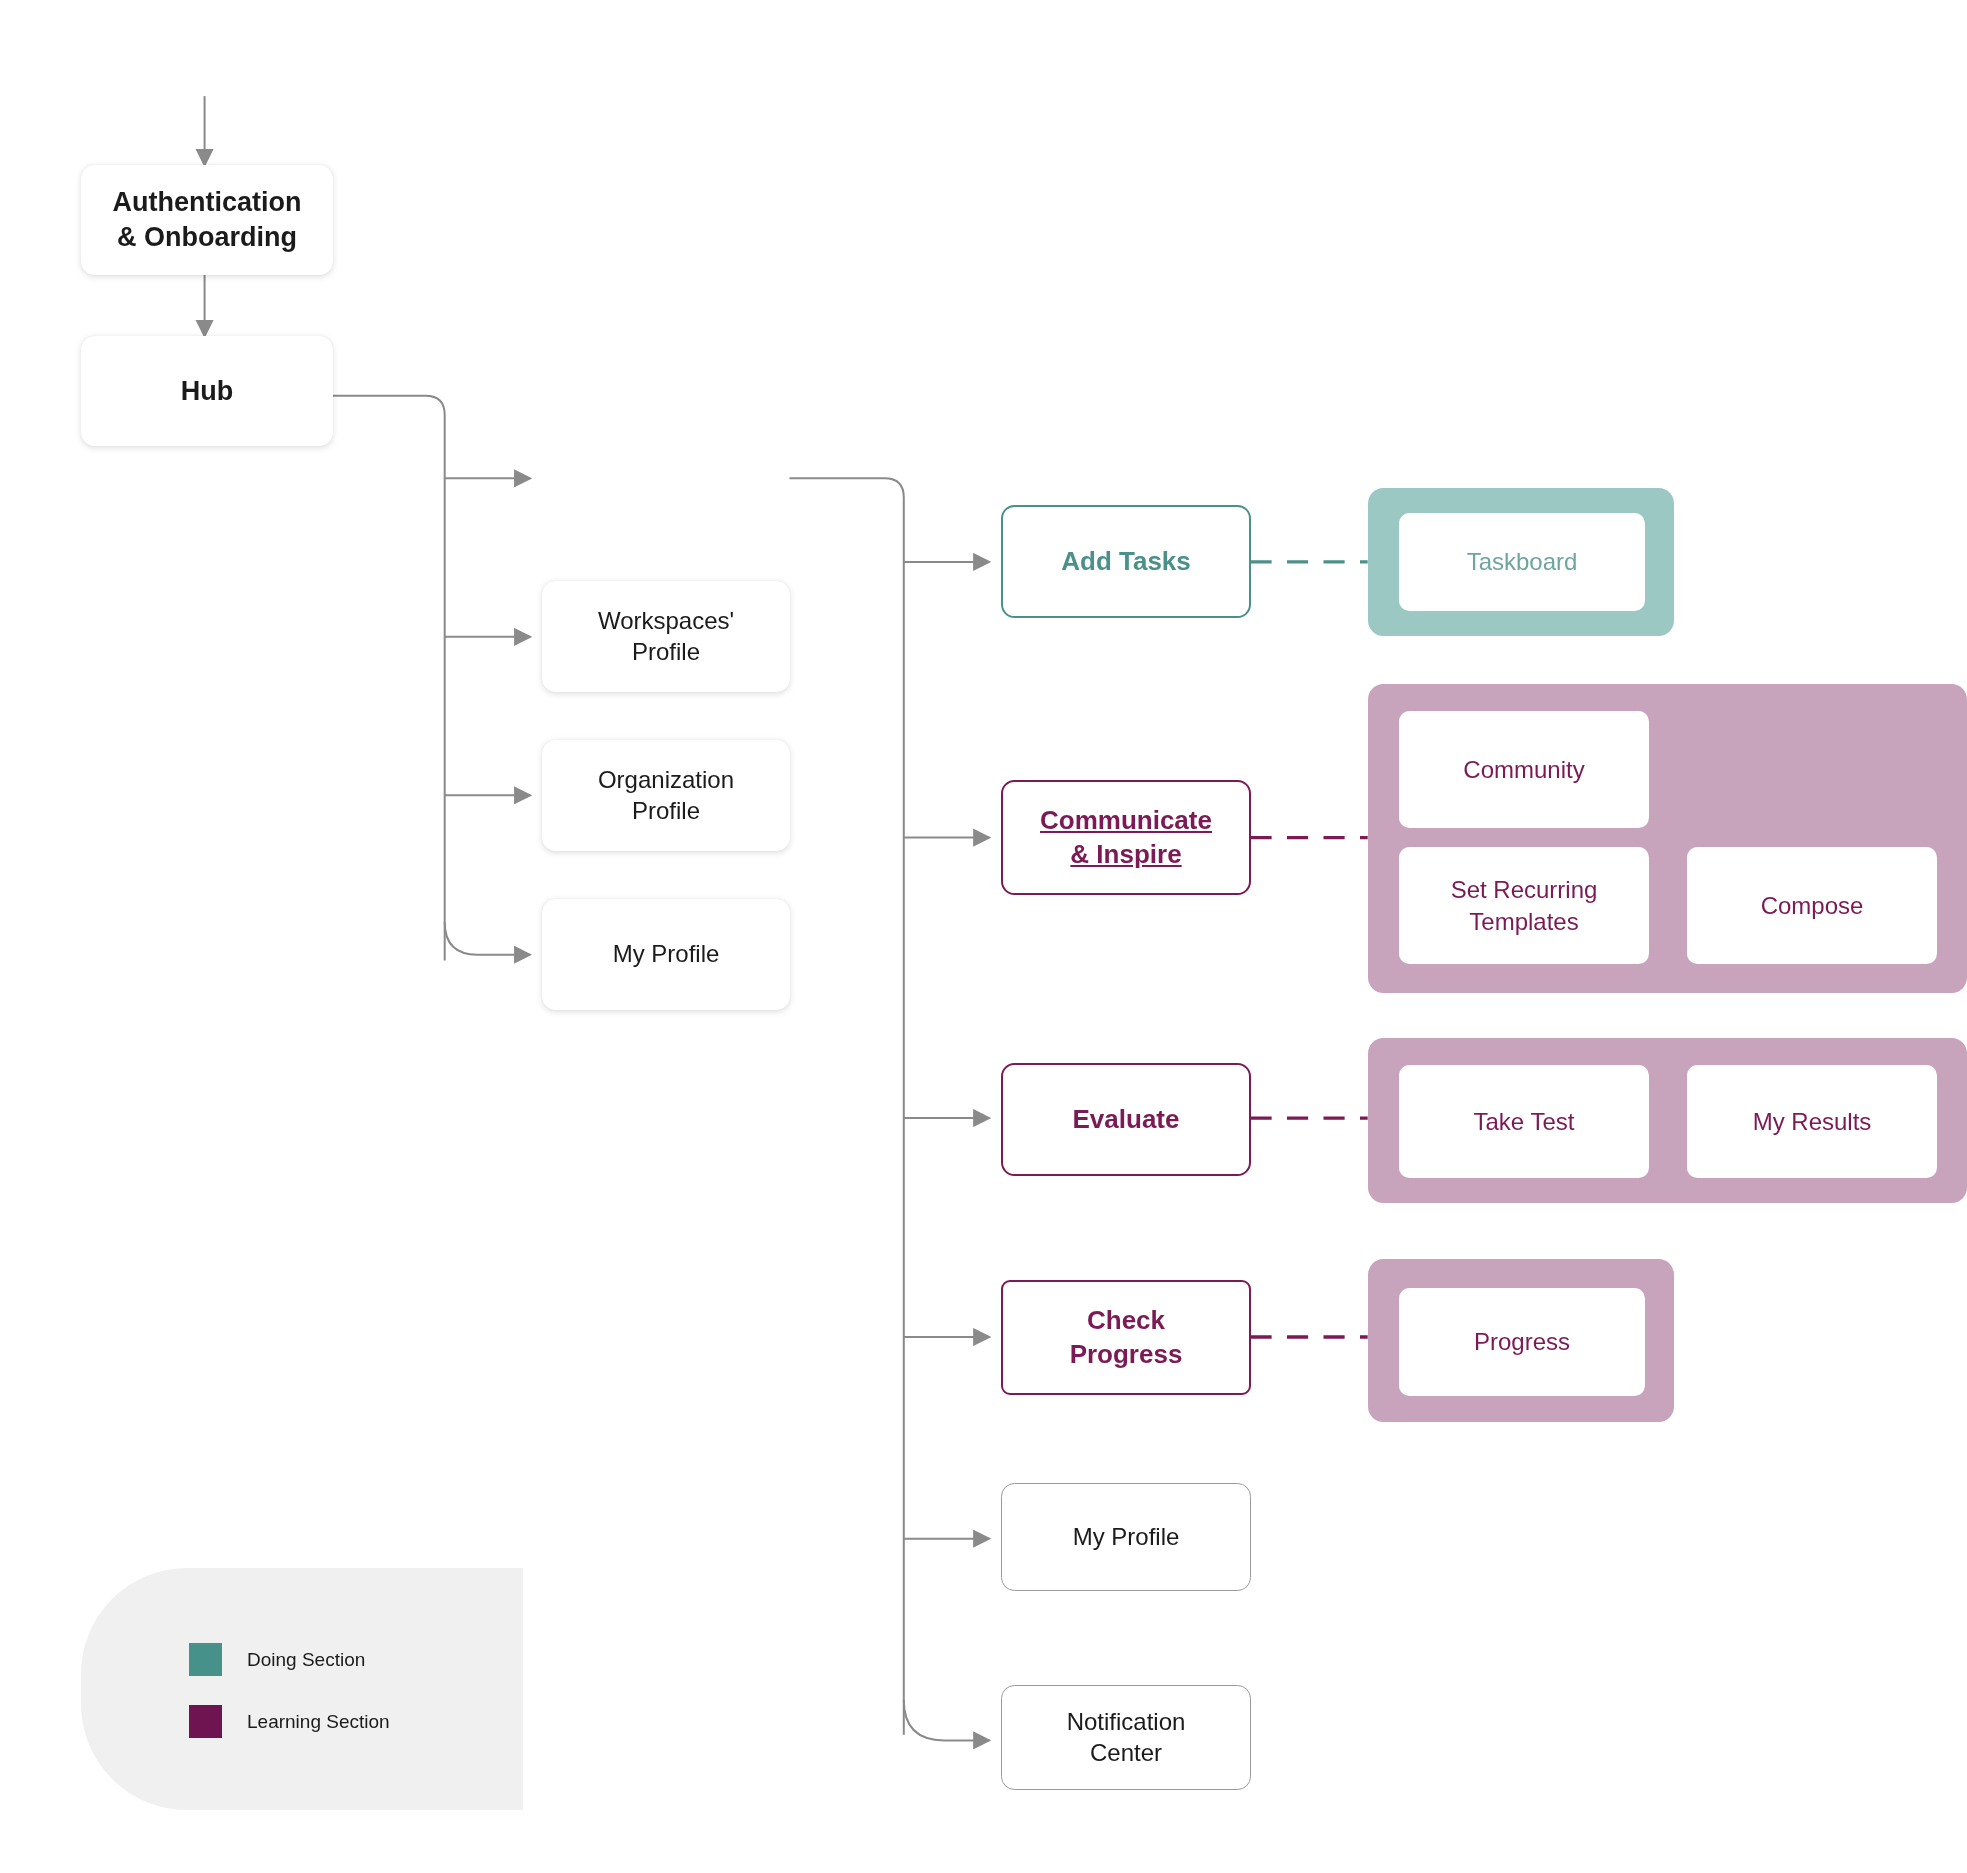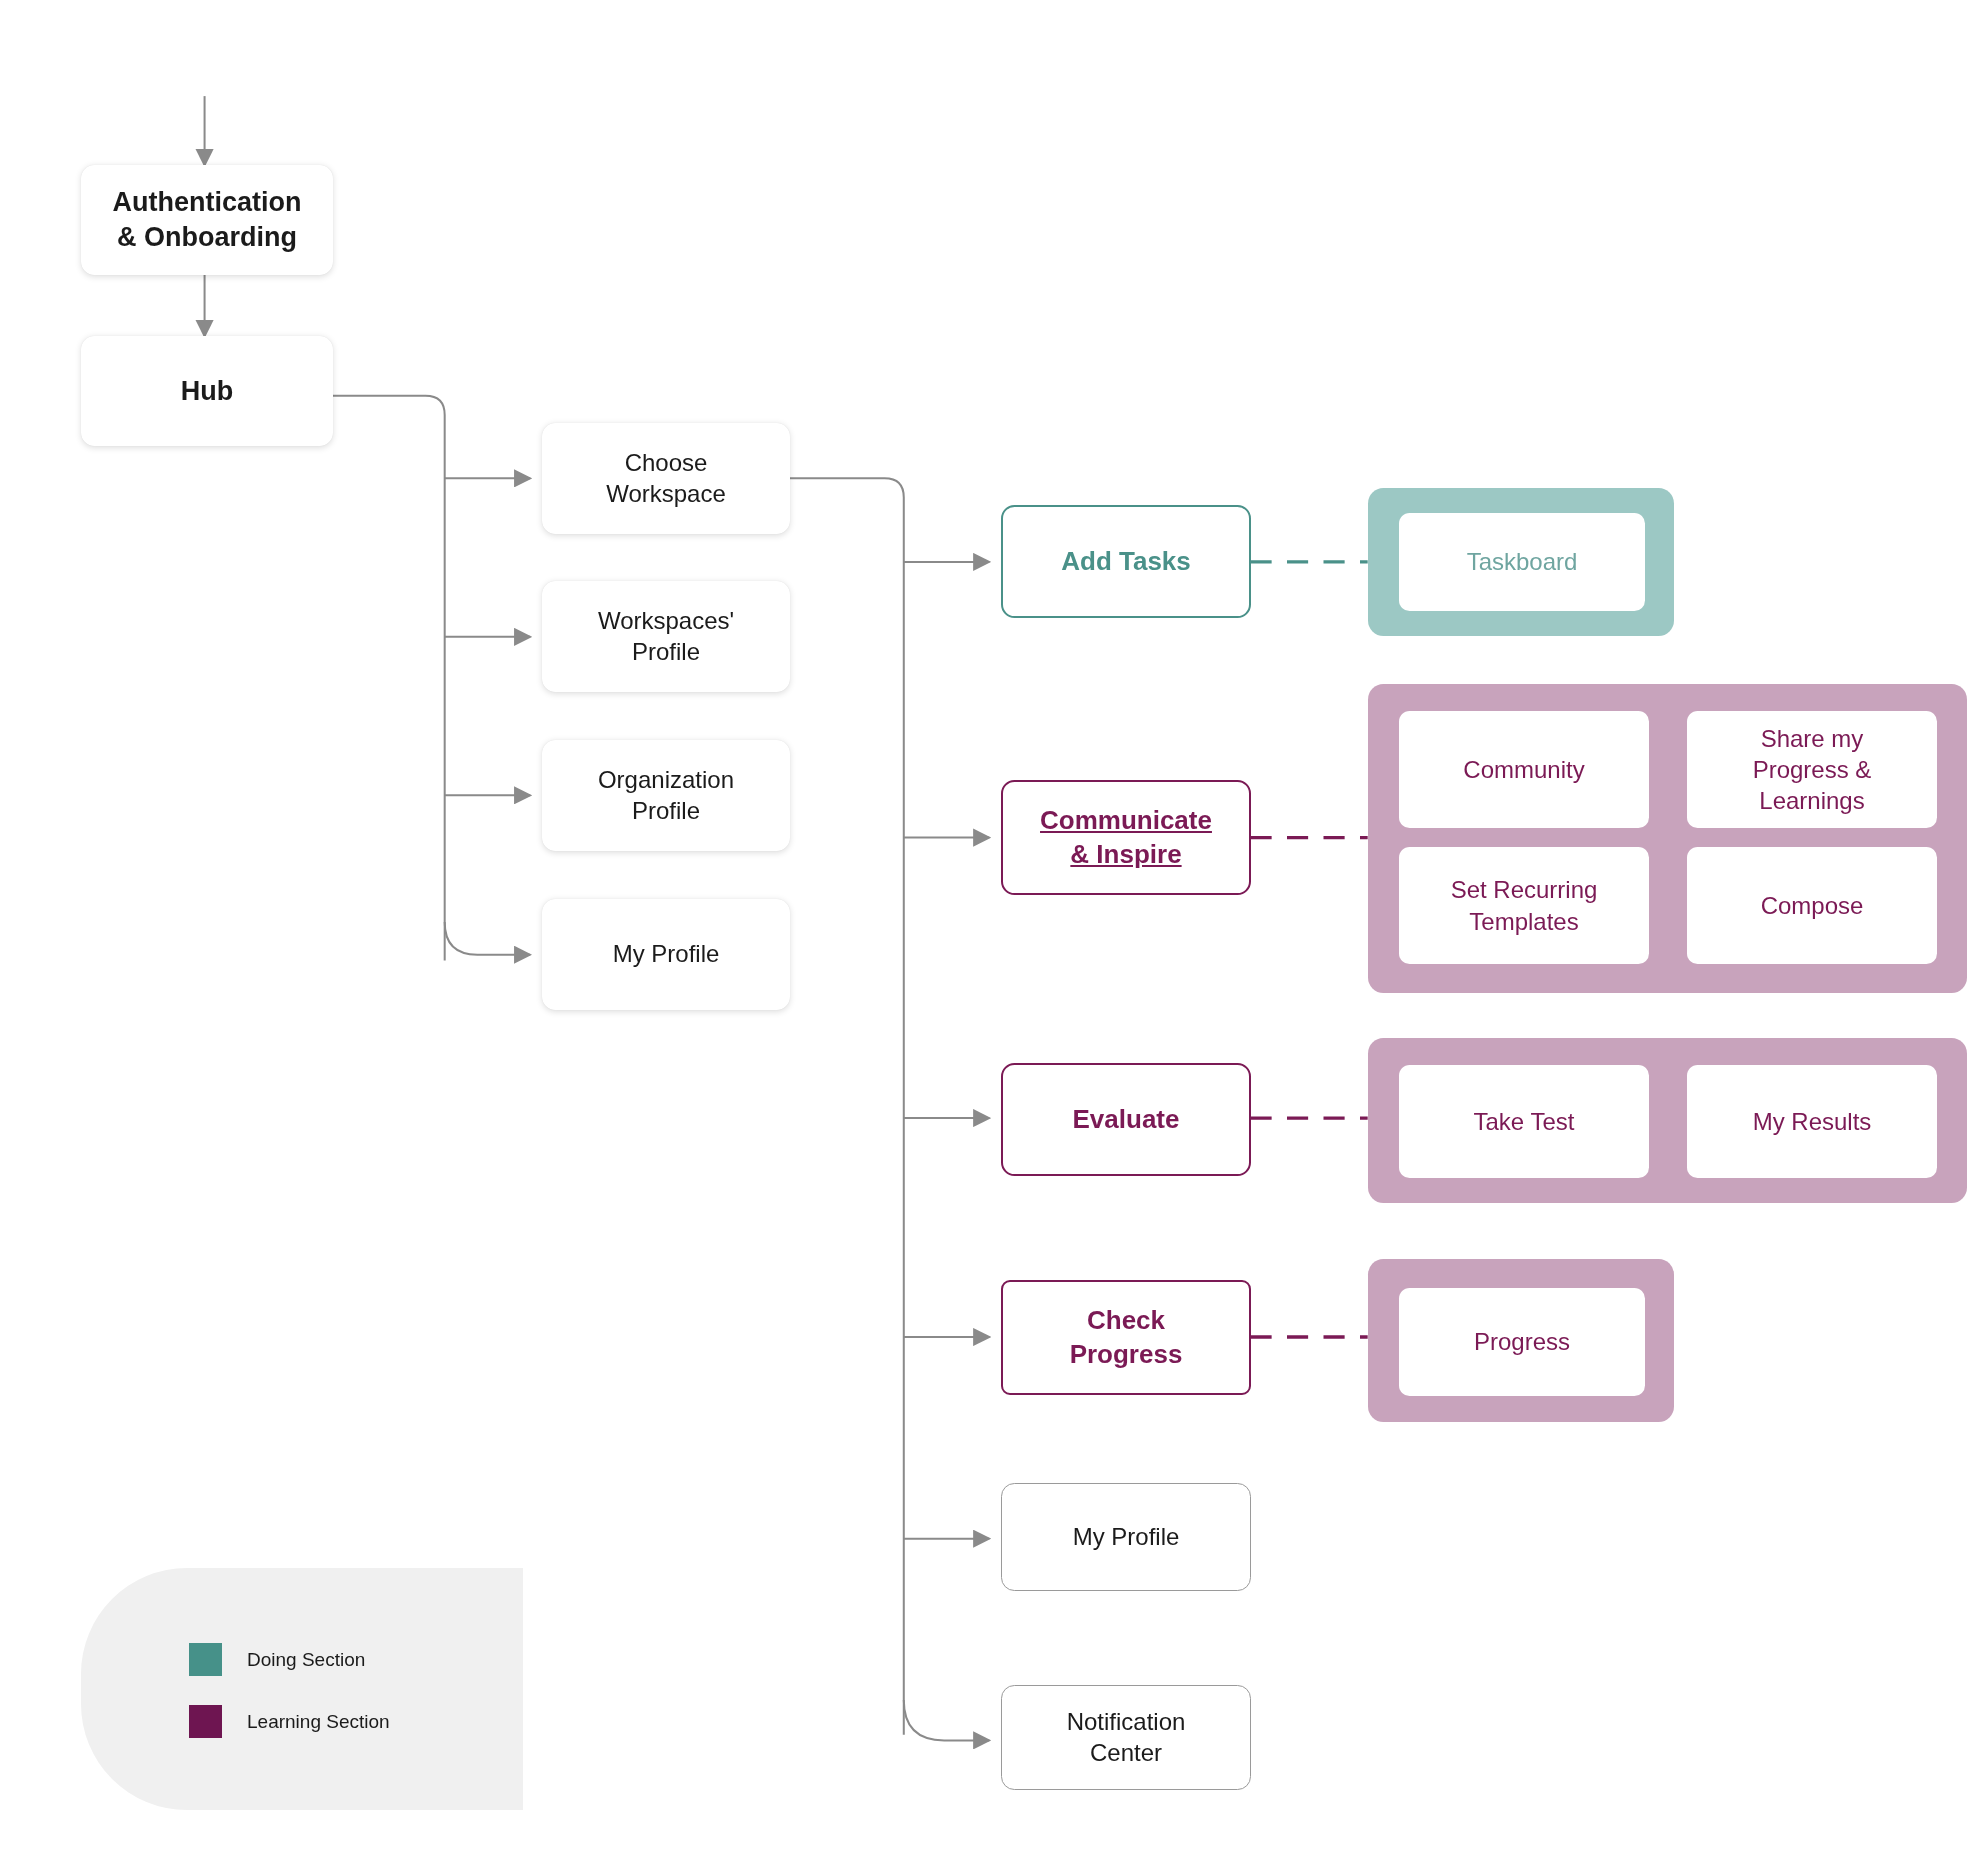--- a/index.html
+++ b/index.html
@@ -144,22 +144,20 @@
     <path d="M1302,1392 L1424,1392" fill="none" stroke="#7B1A55" stroke-width="3.4" stroke-dasharray="22 16"></path>
   </svg>
 
   <div class="caption" style="left:98px; top:55px;"></div>
 
   <div class="node plain bold" style="left:81px; top:165px; width:252px; height:110px;">Authentication
 &amp; Onboarding</div>
 
   <div class="node plain bold" style="left:81px; top:336px; width:252px; height:110px;">Hub</div>
 
-  <div class="node plain" style="left:542px; top:423px; width:248px; height:111px;">Choose
-Workspace</div>
 
   <div class="node plain" style="left:542px; top:581px; width:248px; height:111px;">Workspaces'
 Profile</div>
 
   <div class="node plain" style="left:542px; top:740px; width:248px; height:111px;">Organization
 Profile</div>
 
   <div class="node plain" style="left:542px; top:899px; width:248px; height:111px;">My Profile</div>
 
   <div class="node teal-node" style="left:1001px; top:505px; width:250px; height:113px;">Add Tasks</div>
@@ -176,23 +174,20 @@
 
   <div class="node outlined" style="left:1001px; top:1685px; width:250px; height:105px;">Notification
 Center</div>
 
   <div class="group teal" style="left:1368px; top:488px; width:306px; height:148px;">
     <div class="chip teal-txt" style="left:31px; top:25px; width:246px; height:98px;">Taskboard</div>
   </div>
 
   <div class="group plum" style="left:1368px; top:684px; width:599px; height:309px;">
     <div class="chip plum-txt" style="left:31px; top:27px; width:250px; height:117px;">Community</div>
-    <div class="chip plum-txt" style="left:319px; top:27px; width:250px; height:117px;">Share my
-Progress &amp;
-Learnings</div>
     <div class="chip plum-txt" style="left:31px; top:163px; width:250px; height:117px;">Set Recurring
 Templates</div>
     <div class="chip plum-txt" style="left:319px; top:163px; width:250px; height:117px;">Compose</div>
   </div>
 
   <div class="group plum" style="left:1368px; top:1038px; width:599px; height:165px;">
     <div class="chip plum-txt" style="left:31px; top:27px; width:250px; height:113px;">Take Test</div>
     <div class="chip plum-txt" style="left:319px; top:27px; width:250px; height:113px;">My Results</div>
   </div>
 

